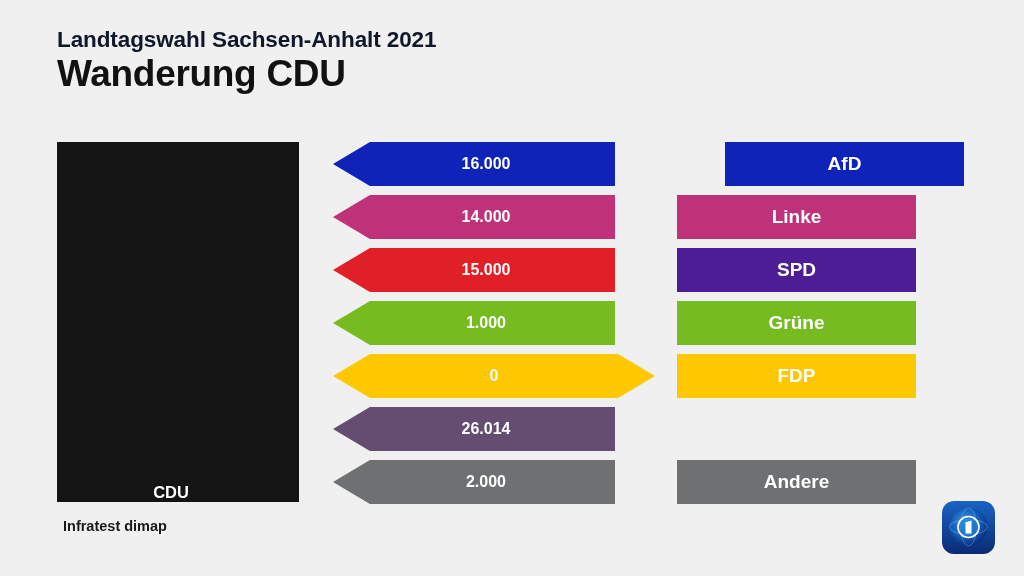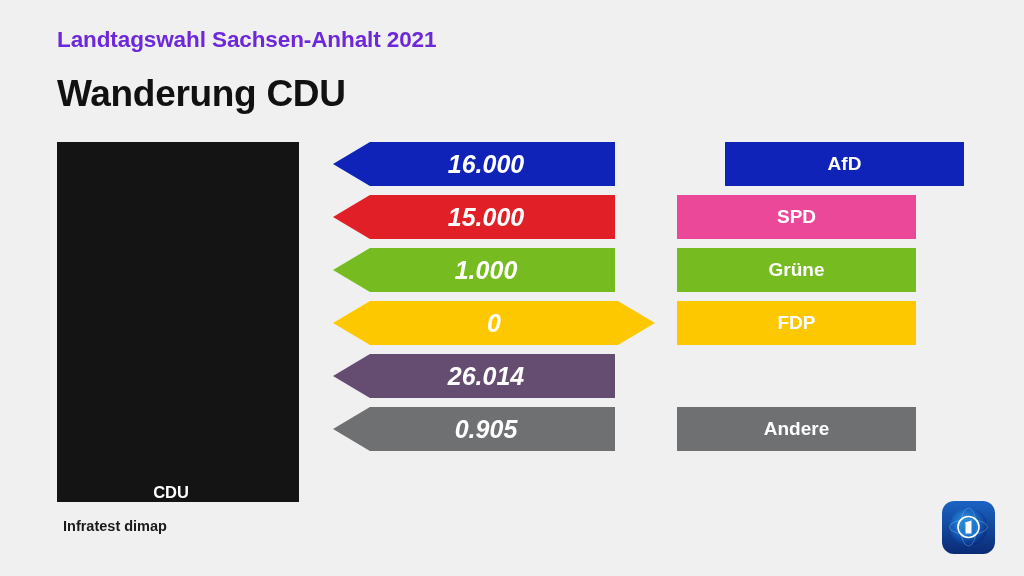--- a/index.html
+++ b/index.html
@@ -18,31 +18,31 @@
   
   #header {
     position: absolute;
     left: 57px;
     top: 28px;
     width: 900px;
   }
   #kicker {
     font-size: 22.5px;
     font-weight: bold;
-    color: #6d28d9;
+    color: #0f172a;
     letter-spacing: -0.1px;
     line-height: 1.1;
   }
   #headline {
     font-size: 37px;
     font-weight: bold;
     color: #111111;
     letter-spacing: -0.3px;
     line-height: 1.15;
-    margin-top: 20px;
+    margin-top: 0;
   }
 
   
   #source-box {
     position: absolute;
     left: 57px;
     top: 142px;
     width: 242px;
     height: 360px;
     background: #141414;
@@ -85,25 +85,24 @@
   .value-bar.dir-left {
     clip-path: polygon(0% 50%, 13.1% 0%, 100% 0%, 100% 100%, 13.1% 100%);
   }
   .value-bar.dir-both {
     left: 333px;
     width: 322px;
     clip-path: polygon(0% 50%, 11.5% 0%, 88.5% 0%, 100% 50%, 88.5% 100%, 11.5% 100%);
   }
   .value-text {
     color: #ffffff;
-    font-size: 25px;
+    font-size: 16px;
     font-weight: bold;
     position: relative;
     left: 12px;
-    font-style: italic;
   }
   .dir-both .value-text {
     left: 0px;
   }
 
   
   .party-bar {
     position: absolute;
     left: 677px;
     top: 0;
@@ -153,24 +152,32 @@
 <div id="flow-rows">
     <div class="flow-row">
       <div class="value-bar dir-left" style="background: rgb(15, 35, 184);">
         <span class="value-text">16.000</span>
       </div>
       <div class="party-bar" style="background: rgb(15, 35, 184); margin-left: 48px;">
         <span class="party-text">AfD</span>
       </div>
     </div>
     <div class="flow-row">
+      <div class="value-bar dir-left" style="background: rgb(191, 50, 121);">
+        <span class="value-text">14.000</span>
+      </div>
+      <div class="party-bar" style="background: rgb(191, 50, 121);">
+        <span class="party-text">Linke</span>
+      </div>
+    </div>
+    <div class="flow-row">
       <div class="value-bar dir-left" style="background: rgb(224, 31, 38); align-items: center;">
         <span class="value-text">15.000</span>
       </div>
-      <div class="party-bar" style="background: #ec4899;">
+      <div class="party-bar" style="background: #4c1d95;">
         <span class="party-text">SPD</span>
       </div>
     </div>
     <div class="flow-row">
       <div class="value-bar dir-left" style="background: rgb(118, 188, 33);">
         <span class="value-text">1.000</span>
       </div>
       <div class="party-bar" style="background: rgb(118, 188, 33); text-align: right;">
         <span class="party-text">Grüne</span>
       </div>
@@ -183,21 +190,21 @@
         <span class="party-text">FDP</span>
       </div>
     </div>
     <div class="flow-row">
       <div class="value-bar dir-left" style="background: rgb(100, 77, 112);">
         <span class="value-text">26.014</span>
       </div>
     </div>
     <div class="flow-row">
       <div class="value-bar dir-left" style="background: rgb(110, 112, 114);">
-        <span class="value-text">0.905</span>
+        <span class="value-text">2.000</span>
       </div>
       <div class="party-bar" style="background: rgb(110, 112, 114);">
         <span class="party-text">Andere</span>
       </div>
     </div>
   </div>
 
 <div id="footer-source">Infratest dimap</div>
 
 <div id="logo">

